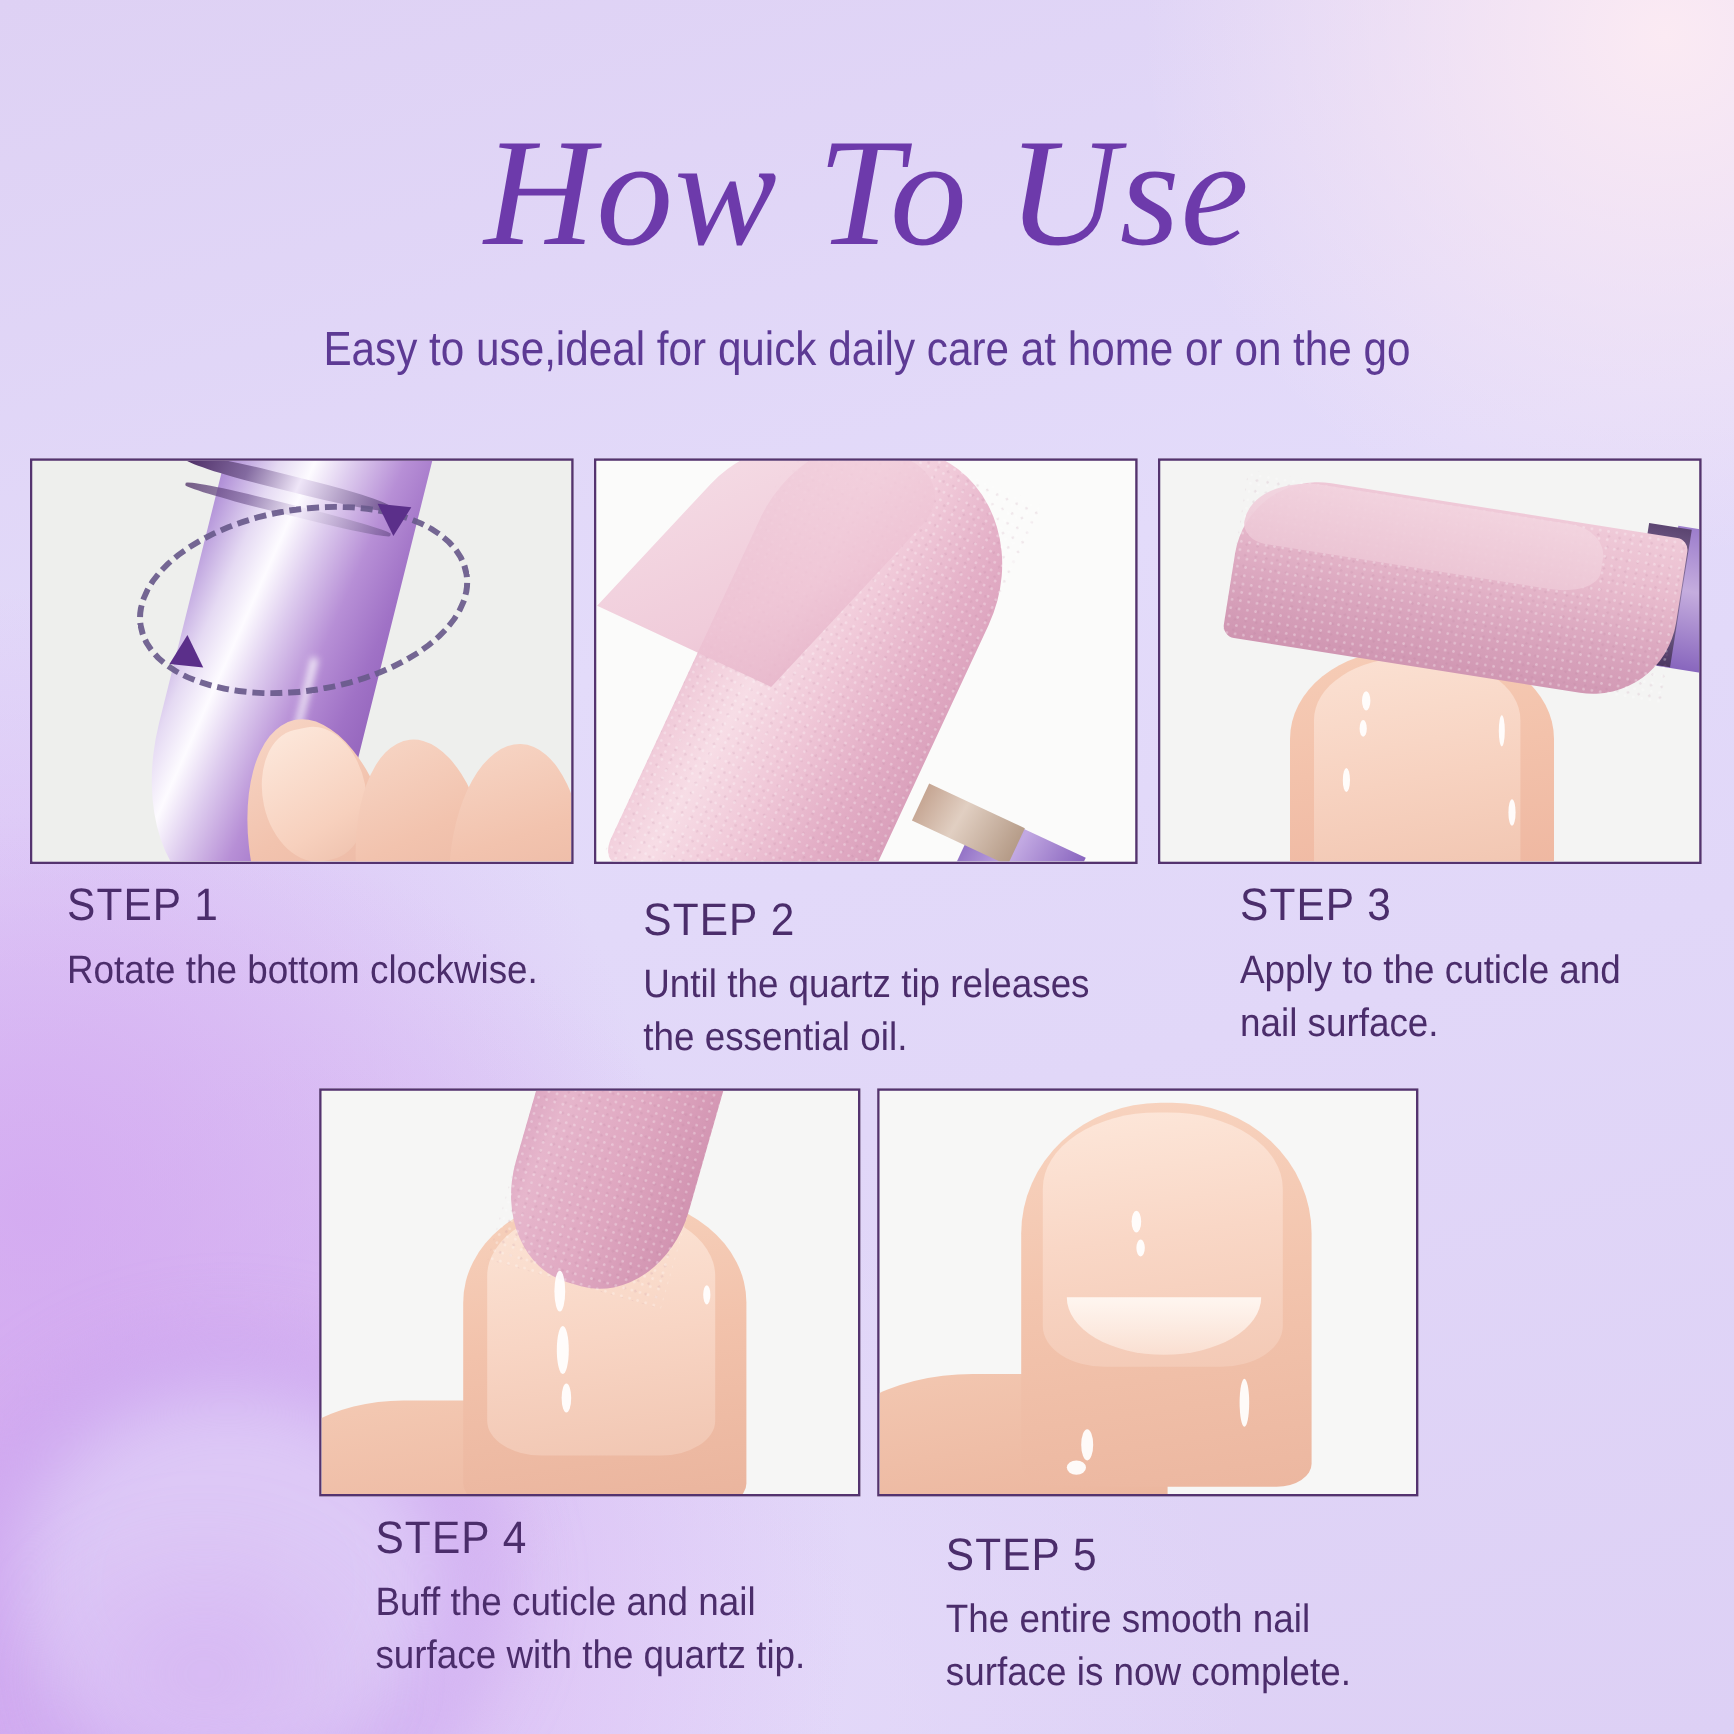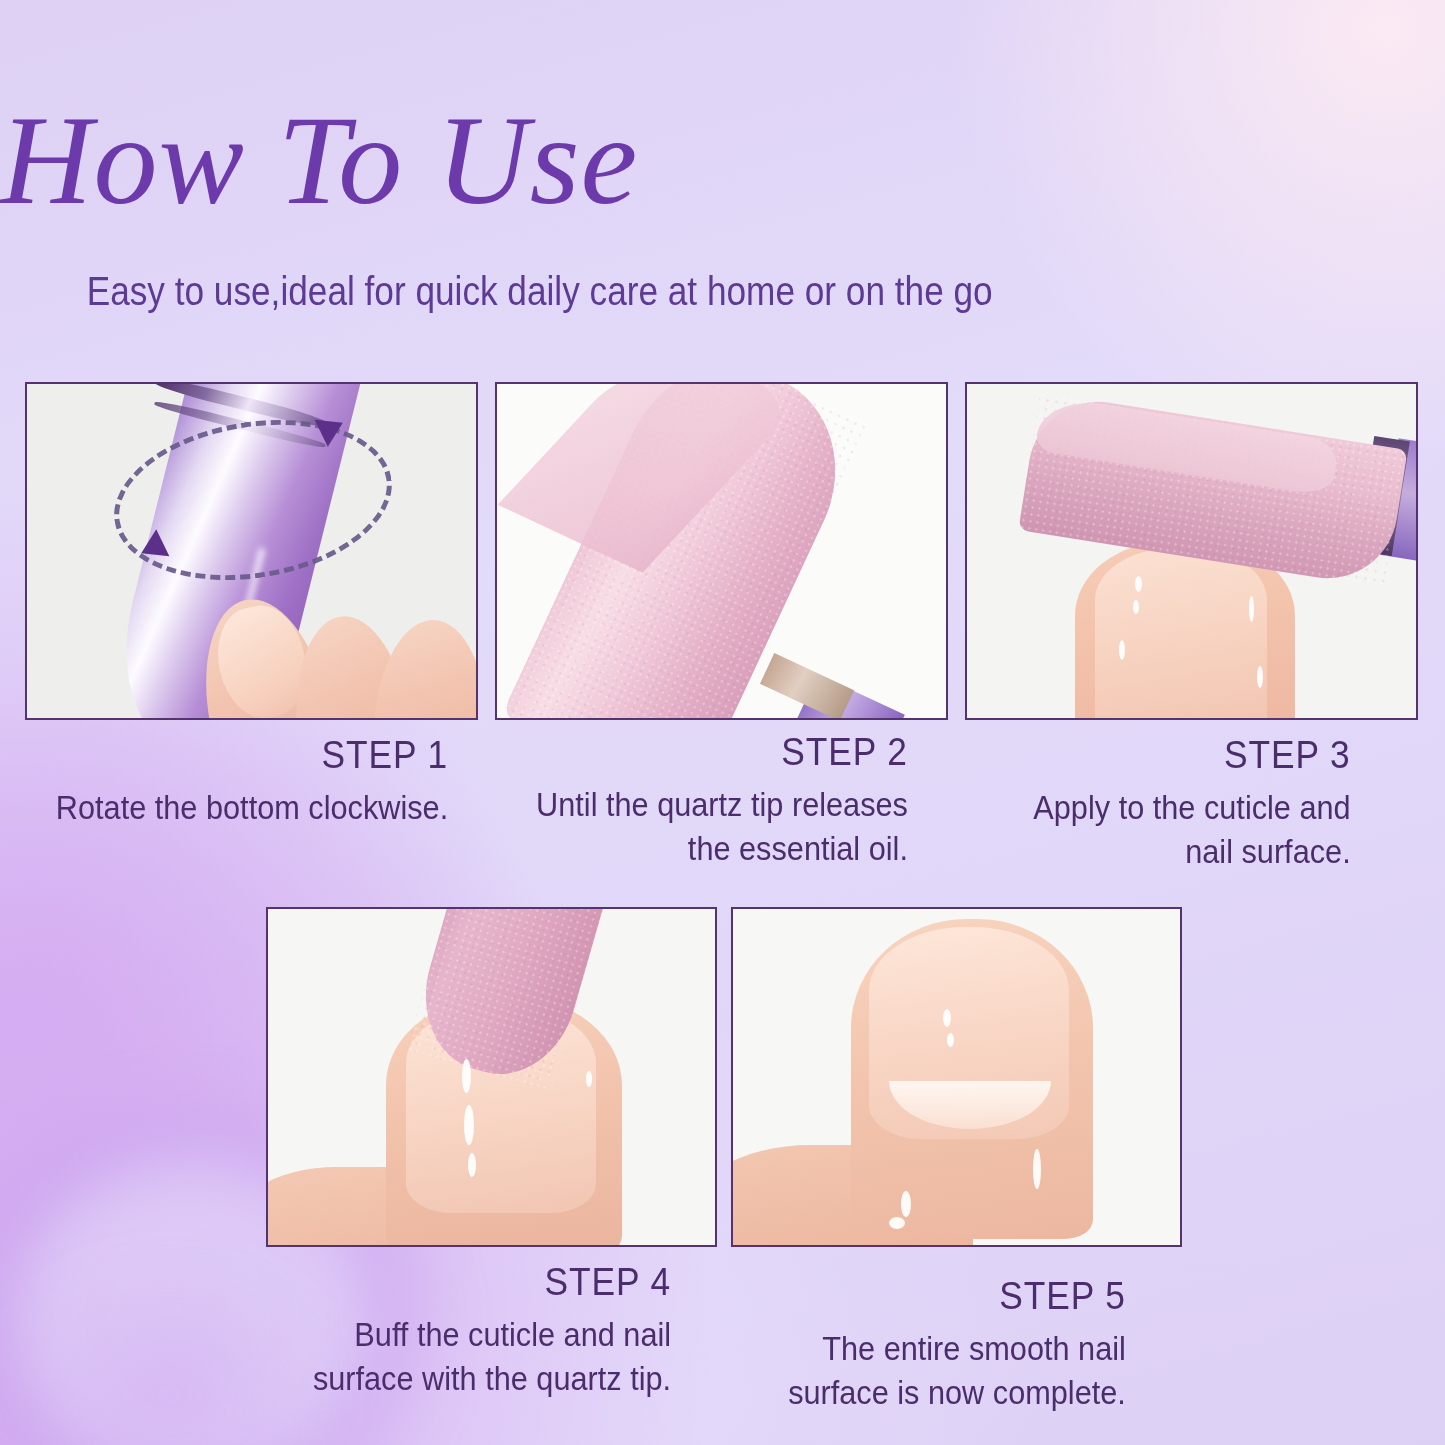--- a/index.html
+++ b/index.html
@@ -47,21 +47,21 @@
     background: radial-gradient(closest-side, rgba(209,168,241,0.55) 0%, rgba(209,168,241,0) 75%);
     filter: blur(30px);
   }
 
   #page {
     position: absolute;
     inset: 0;
   }
 
   
-  .header { position: absolute; left: 0; right: 0; top: 96px; text-align: left; }
+  .header { position: absolute; left: 0; right: 0; top: 96px; text-align: center; }
   .title {
     font-family: "Liberation Serif", "DejaVu Serif", serif;
     font-style: italic;
     font-size: 128px;
     line-height: 1;
     font-weight: 400;
     color: #6d3aab;
     letter-spacing: 1px;
   }
   .subtitle {
@@ -85,21 +85,21 @@
     position: absolute;
     inset: 0;
     background: #eeefed;
     overflow: hidden;
   }
 
   .caption {
     position: absolute;
     left: 50%;
     transform: translateX(-50%);
-    text-align: right;
+    text-align: left;
     white-space: nowrap;
   }
   .step-label {
     font-size: 38px;
     color: #4b2d6b;
     letter-spacing: 1px;
     transform: scaleX(0.93);
   }
   .step-desc {
     margin-top: 9px;
@@ -436,21 +436,21 @@
     <div class="photo" style="width:449px; height:334px;">
       <div class="photo-inner" style="background:#fbfbfa;">
         <div class="tip2-shaft"></div>
         <div class="tip2-band"></div>
         <div class="tip2">
             <div class="grain"></div>
           </div>
         <div class="tip2-bevel"></div>
       </div>
     </div>
-    <div class="caption" style="top:349px;">
+    <div class="caption" style="top:364px;">
       <div class="step-label">STEP 2</div>
       <div class="step-desc">
         <div>Until the quartz tip releases</div>
         <div>the essential oil.</div>
       </div>
     </div>
   </div>
 
   <div class="step" style="left:965px; top:382px; width:453px;">
     <div class="photo" style="width:449px; height:334px;">

